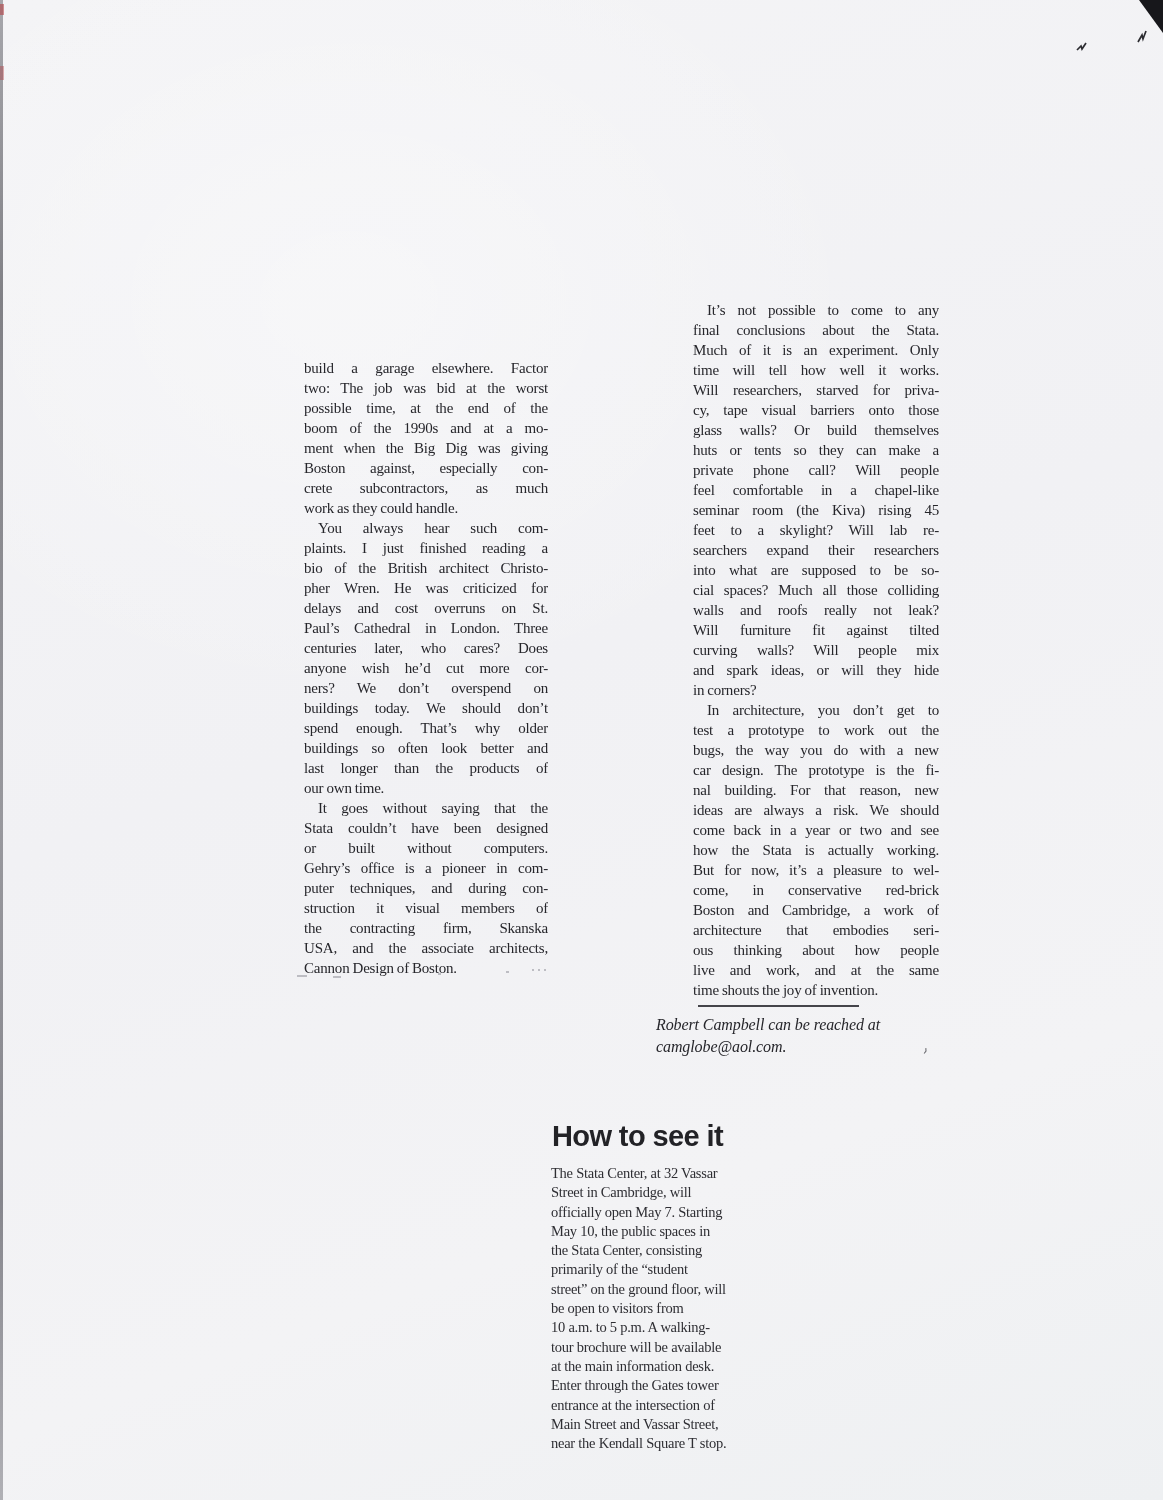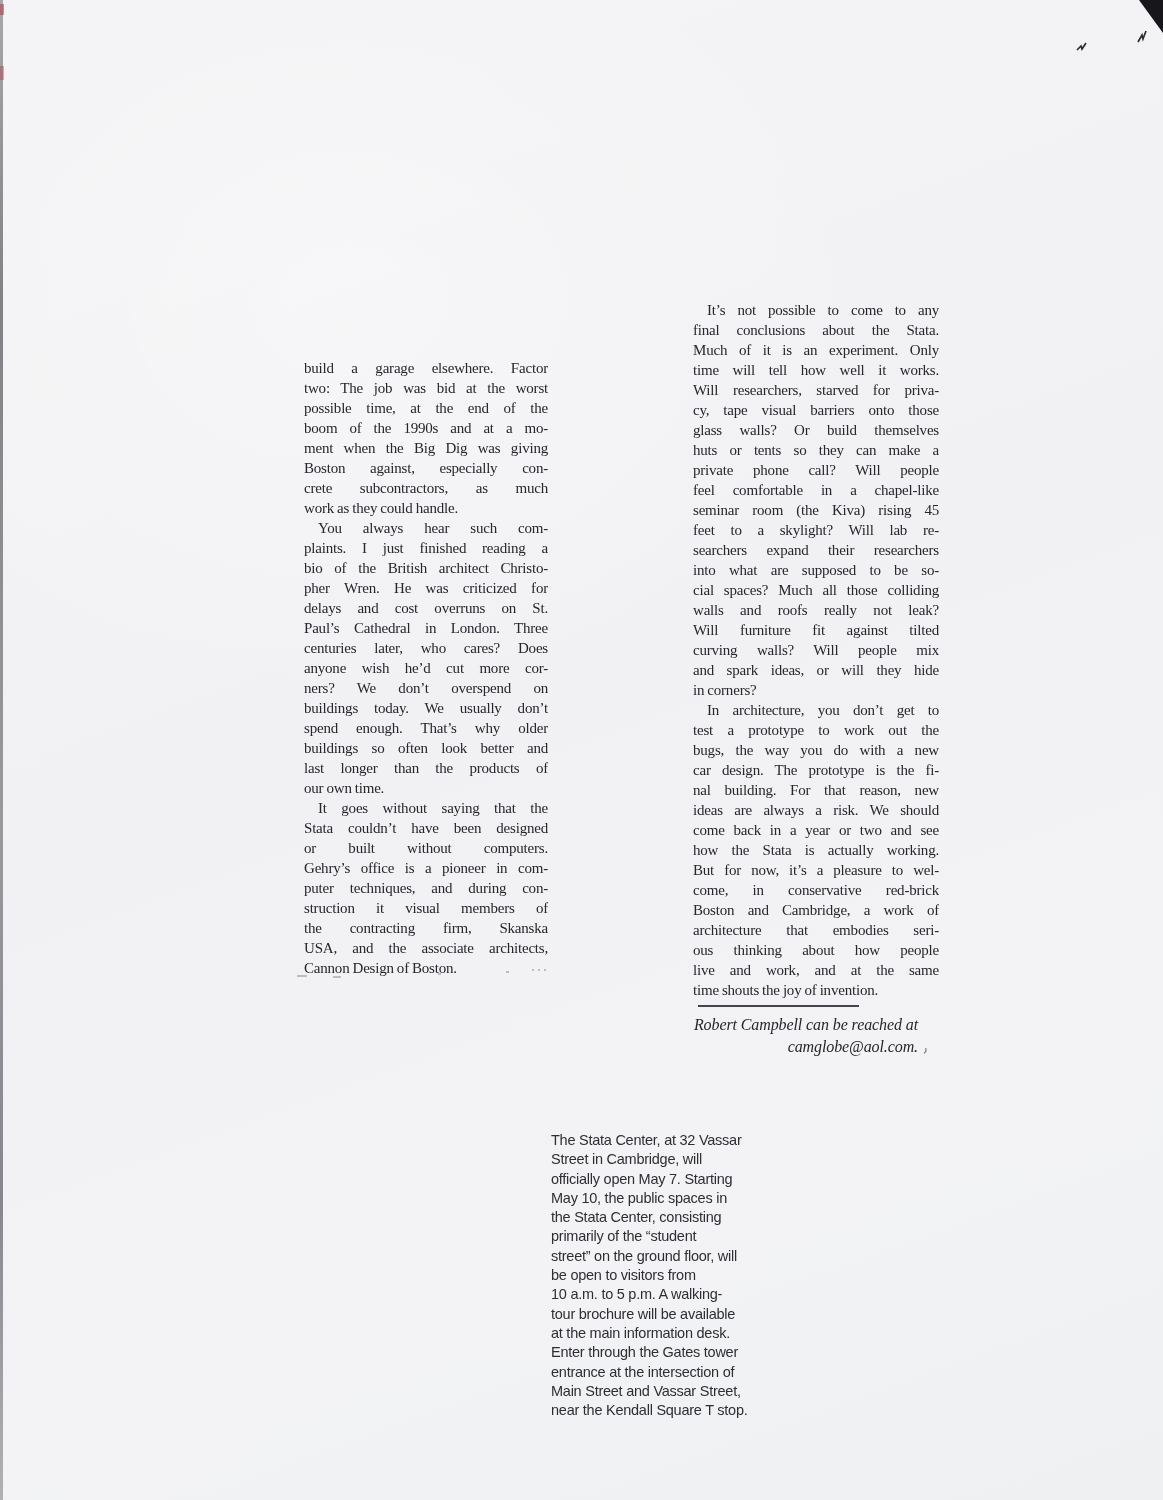--- a/index.html
+++ b/index.html
@@ -50,35 +50,35 @@
 
   
   .credit-rule {
     position: absolute; left: 698px; top: 1005px; width: 161px; height: 2px;
     background: #44444a;
   }
   .credit { position: absolute; left: 656px; top: 1014px; width: 262px; }
   .credit .line {
     height: 22px; line-height: 22px;
     font-size: 16px; font-style: italic; letter-spacing: -0.1px;
-    text-align: right;
+    text-align: left;
     font-family: Liberation Serif, serif;
   }
 
   
   .sidebar { position: absolute; left: 551px; top: 1120px; width: 250px; }
   .sidebar h2 {
     margin: 0; padding: 0 0 0 1px;
     font-family: "Liberation Sans", sans-serif;
     font-size: 29px; font-weight: 700; letter-spacing: -0.6px;
     color: #222226;
   }
   .sidebar-body { margin-top: 11px; color: var(--sidebar-ink, #2e2e33); }
   .sidebar-body .line {
-    font-family: Liberation Sans, sans-serif;
+    font-family: Liberation Serif, serif;
     height: 19.3px; line-height: 19.3px;
     font-size: 14.5px; letter-spacing: -0.25px;
     white-space: nowrap; text-align: left;
   }
 
   
   .faded-mark { position: absolute; background: #a6a6ae; opacity: .7; }
   .fm1 { left: 297px; top: 975px; width: 10px; height: 2px; }
   .fm2 { left: 333px; top: 976px; width: 8px;  height: 2px; }
   .fm3 { left: 438px; top: 973px; width: 3px;  height: 2px; }
@@ -123,21 +123,21 @@
       <div class="line end">work as they could handle.</div>
       <div class="line indent">You always hear such com-</div>
       <div class="line">plaints. I just finished reading a</div>
       <div class="line">bio of the British architect Christo-</div>
       <div class="line">pher Wren. He was criticized for</div>
       <div class="line">delays and cost overruns on St.</div>
       <div class="line">Paul’s Cathedral in London. Three</div>
       <div class="line">centuries later, who cares? Does</div>
       <div class="line">anyone wish he’d cut more cor-</div>
       <div class="line">ners? We don’t overspend on</div>
-      <div class="line">buildings today. We usually don’t</div>
+      <div class="line">buildings today. We should don’t</div>
       <div class="line">spend enough. That’s why older</div>
       <div class="line">buildings so often look better and</div>
       <div class="line">last longer than the products of</div>
       <div class="line end">our own time.</div>
       <div class="line indent">It goes without saying that the</div>
       <div class="line">Stata couldn’t have been designed</div>
       <div class="line">or built without computers.</div>
       <div class="line">Gehry’s office is a pioneer in com-</div>
       <div class="line">puter techniques, and during con-</div>
       <div class="line">struction it visual members of</div>
@@ -183,20 +183,21 @@
       <div class="line end">time shouts the joy of invention.</div>
     </section>
 
   <div class="credit-rule"></div>
   <div class="credit">
       <div class="line end">Robert Campbell can be reached at</div>
       <div class="line end">camglobe@aol.com.</div>
     </div>
 
   <aside class="sidebar">
+    <h2>How to see it</h2>
     <div class="sidebar-body">
         <div class="line">The Stata Center, at 32 Vassar</div>
         <div class="line">Street in Cambridge, will</div>
         <div class="line">officially open May 7. Starting</div>
         <div class="line">May 10, the public spaces in</div>
         <div class="line">the Stata Center, consisting</div>
         <div class="line">primarily of the “student</div>
         <div class="line">street” on the ground floor, will</div>
         <div class="line">be open to visitors from</div>
         <div class="line">10 a.m. to 5 p.m. A walking-</div>

